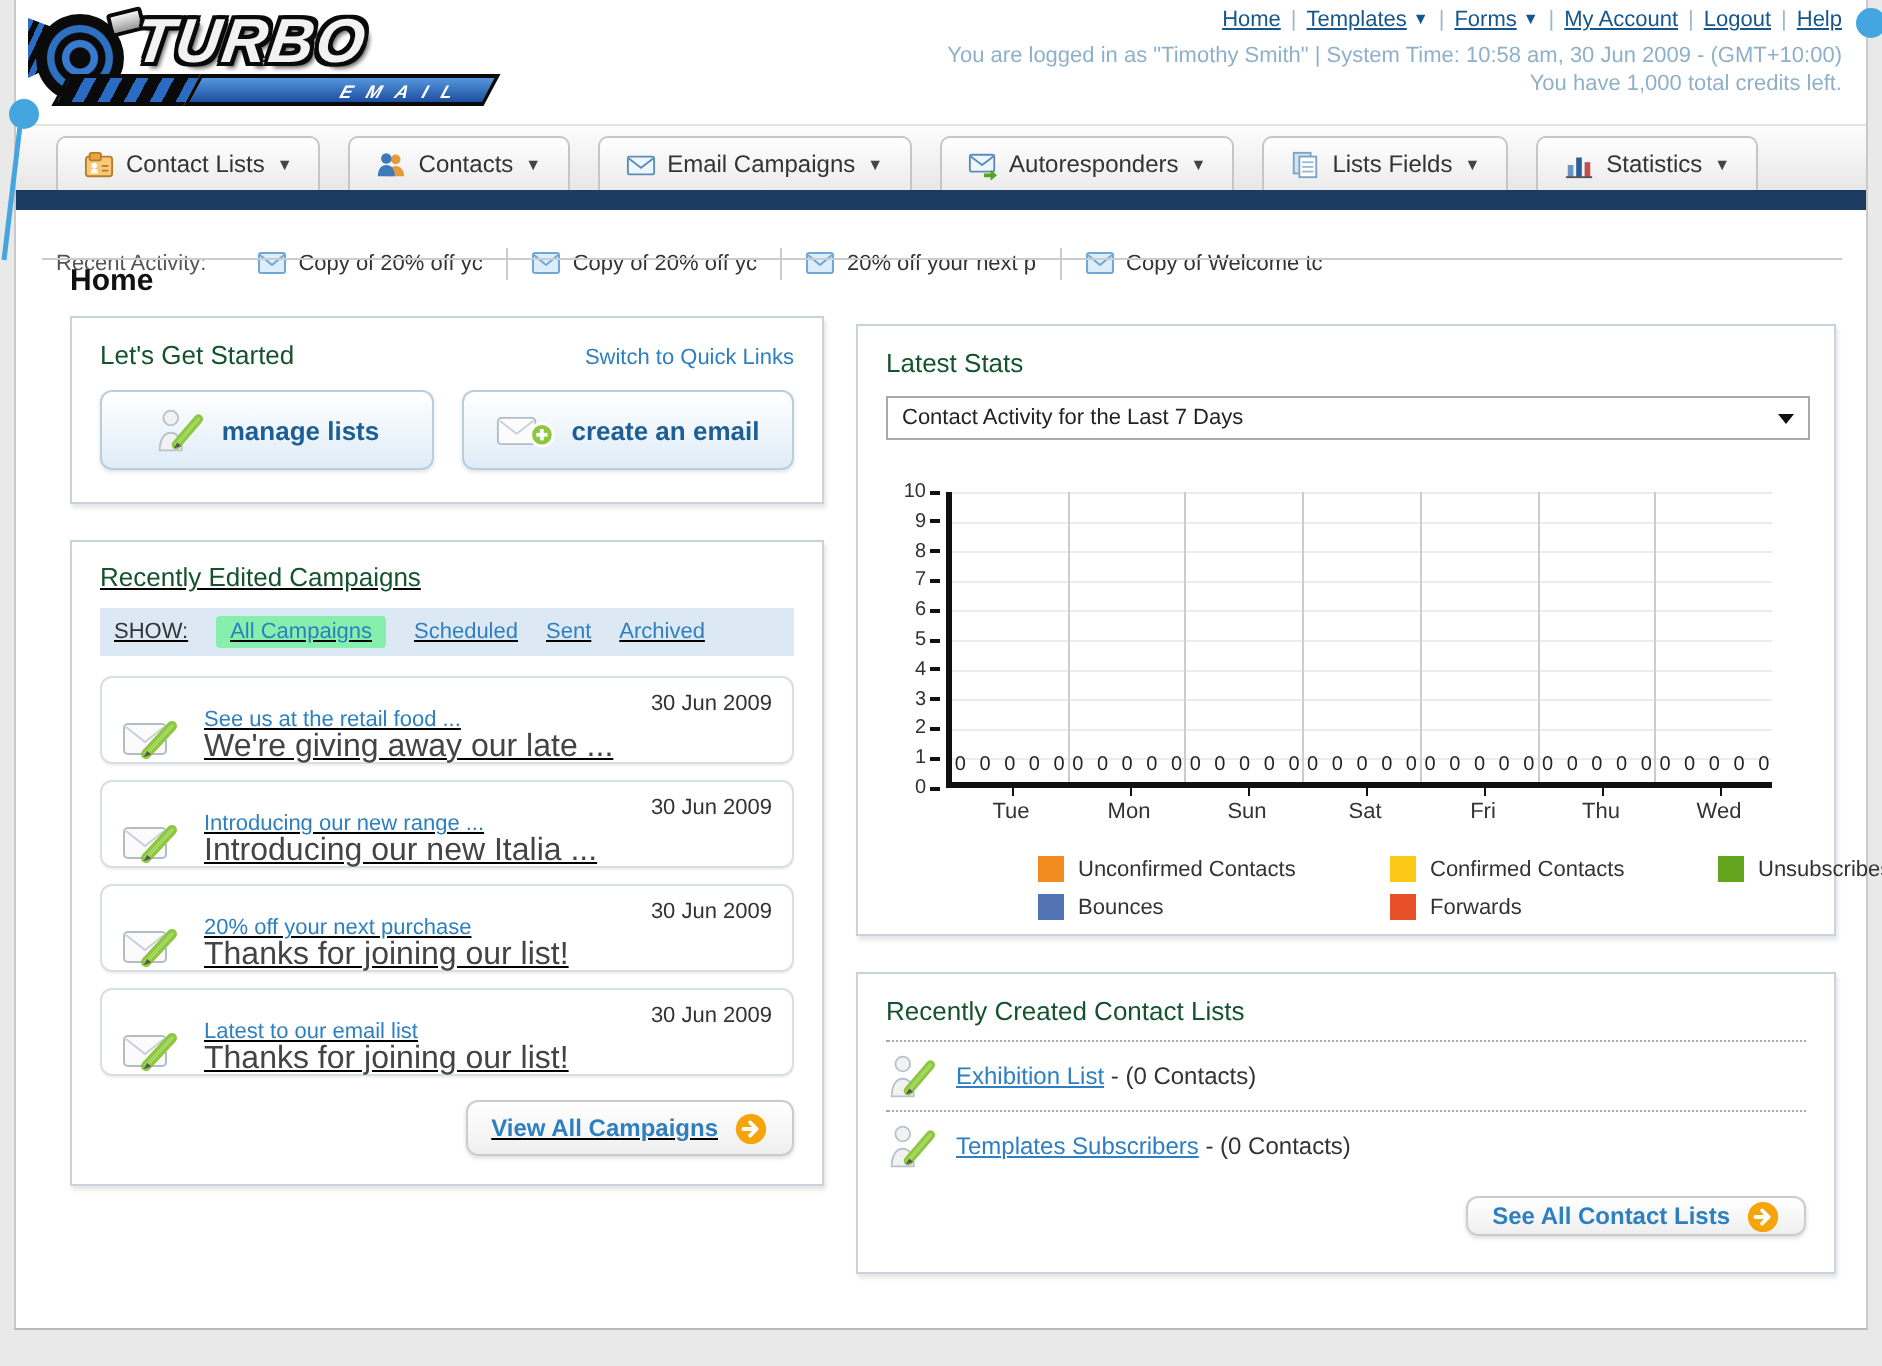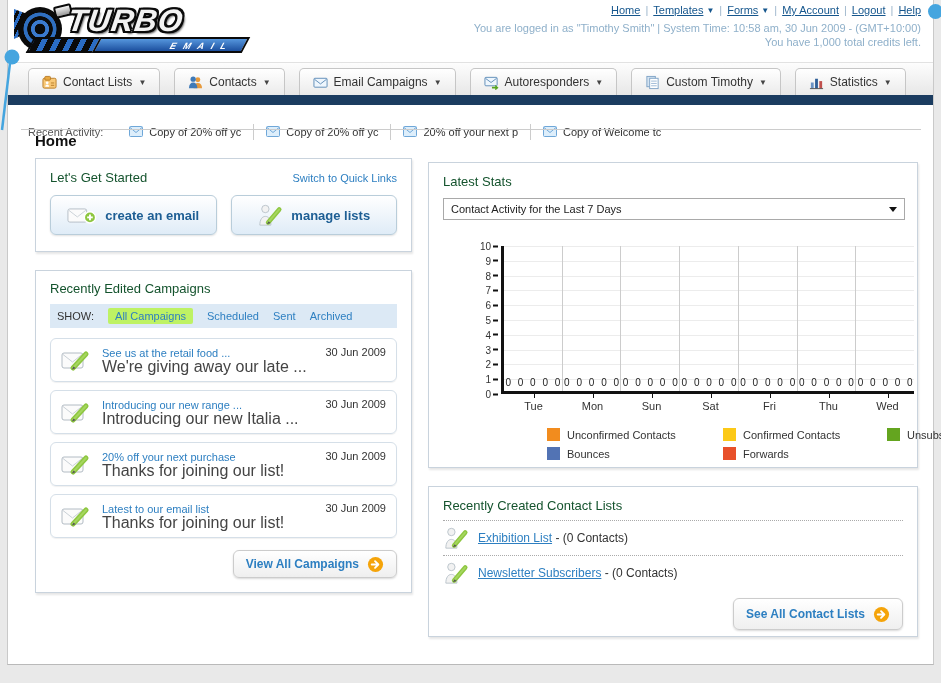--- a/index.html
+++ b/index.html
@@ -61,45 +61,45 @@
   
   .p-start { left:27px; top:158px; width:377px; height:94px; padding:11px 14px; }
   .p-start-head { display:flex; justify-content:space-between; align-items:baseline; }
   .quick-links { font-size:11px; color:#2d7fc1; cursor:pointer; }
   .start-buttons { display:flex; gap:14px; margin-top:10px; }
   .big-btn { flex:1; height:40px; display:flex; align-items:center; justify-content:center; gap:8px;
     background:linear-gradient(#ffffff,#dfecf7); border:1px solid #b9cdda; border-radius:6px;
     box-shadow:0 1px 2px rgba(0,0,0,0.12); font-size:13px; font-weight:bold; color:#1d5e94; cursor:pointer; }
 
   
-  .p-campaigns { left:27px; top:270px; width:377px; height:323px; padding:10px 0 0 0; }
+  .p-campaigns { left:27px; top:270px; width:377px; height:323px; padding:10px 0 0 0;text-decoration:underline; }
   .p-campaigns .panel-title { padding:0 14px 8px 14px; }
   .filterbar { margin:0 14px; height:24px; background:#dce9f5; display:flex; align-items:center; padding:0 7px; gap:14px; }
   .show-label { font-size:11px; color:#333; }
   .filter-link { font-size:11px; color:#2d7fc1; cursor:pointer; }
-  .filter-link.active { background:#bef264; color:#2d7fc1; padding:2px 7px; border-radius:2px; }
+  .filter-link.active { background:#86efac; color:#2d7fc1; padding:2px 7px; border-radius:2px; }
   .campaign-list { margin:10px 14px 0 14px; }
   .campaign-item { position:relative; height:44px; margin-bottom:8px; border:1px solid #d5dfe8; border-radius:6px;
-    box-shadow:0 1px 1px rgba(0,0,0,0.06); display:flex; align-items:center; padding:0 10px; gap:9px; cursor:pointer; }
+    box-shadow:0 1px 1px rgba(0,0,0,0.06); display:flex; align-items:flex-end; padding:0 10px; gap:9px; cursor:pointer; }
   .campaign-text { flex:1; line-height:14px; }
   .campaign-title { font-size:11px; color:#2d7fc1; }
   .campaign-sub { font-size:16px; color:#444; }
   .campaign-date { position:absolute; right:10px; top:7px; font-size:11px; color:#333; }
   .panel-btn-row { display:flex; justify-content:flex-end; padding:4px 14px 0 0; }
   .small-btn { display:flex; align-items:center; gap:8px; height:28px; padding:0 12px;
     background:linear-gradient(#ffffff,#efefef); border:1px solid #ccc; border-radius:6px;
     box-shadow:0 1px 2px rgba(0,0,0,0.15); font-size:12px; font-weight:bold; color:#2d7fc1; cursor:pointer; }
   .small-btn svg { width:17px; height:17px; }
 
   
   .p-stats { left:420px; top:162px; width:490px; height:306px; padding:11px 14px; }
   .stats-select { margin-top:9px; width:462px; height:22px; border:1px solid #a9a9a9; background:#fff;
     display:flex; align-items:center; justify-content:space-between; padding:0 7px; font-size:11px; color:#222; cursor:pointer; }
   .select-arrow { width:0; height:0; border-left:4px solid transparent; border-right:4px solid transparent; border-top:5px solid #111; }
-  .chart-wrap { position:relative; margin:26px 0 0 58px; }
+  .chart-wrap { position:relative; margin:26px 0 0 30px; }
   .chart-y-axis { position:absolute; left:-39px; top:0; width:36px; height:148px; }
   .ytick { position:absolute; right:0; display:flex; align-items:center; gap:2px; transform:translateY(-50%); }
   .ytick-num { font-size:10px; color:#333; }
   .ytick-mark { width:5px; height:2px; background:#111; }
   .chart-plot { position:relative; width:413px; height:148px; border-left:3px solid #111; border-bottom:3px solid #111;
     display:flex; background-image:repeating-linear-gradient(to bottom, #ececec 0 1px, transparent 1px 14.8px); }
   .day-group { flex:1; position:relative; border-right:1px solid #ccc; }
   .day-group:last-child { border-right:none; }
   .zeros { position:absolute; bottom:3px; width:100%; text-align:center; font-size:10px; color:#222; word-spacing:4px; white-space:nowrap; }
   .chart-day-labels { display:flex; width:413px; margin-left:3px; }
@@ -110,21 +110,21 @@
   .swatch { width:13px; height:13px; display:inline-block; }
 
   
   .p-lists { left:420px; top:486px; width:490px; height:151px; padding:11px 0 8px 0; }
   .p-lists .panel-title { padding:0 14px 7px 14px; }
   .dotted { margin:0 14px; border-bottom:1px dotted #aaa; }
   .list-item { display:flex; align-items:center; gap:9px; padding:5px 14px; font-size:12px; cursor:pointer; }
   .list-link { color:#2d7fc1; text-decoration:underline; }
   .list-suffix { color:#333; }
   .p-lists .panel-btn-row { padding:8px 14px 0 0; }
-  .small-btn.tall { height:32px; }
+  .small-btn.tall { height:20px; }
 </style>
 </head>
 <body>
 
 <div class="page">
 
   <div class="header">
     <div class="logo">
       <div class="turbo-flame"></div>
       <div class="turbo-icon"></div>
@@ -186,21 +186,21 @@
         <span class="tab-arrow">▼</span>
     </div>
     <div class="tab">
       <svg viewBox="0 0 16 16">
           <rect x="2" y="1.5" width="9" height="11" fill="#d4e4f2" stroke="#7fa3c6"></rect>
           <rect x="5" y="3.5" width="9" height="11" fill="#fff" stroke="#7fa3c6"></rect>
           <line x1="6.5" y1="6.5" x2="12.5" y2="6.5" stroke="#9bb8d4"></line>
           <line x1="6.5" y1="9" x2="12.5" y2="9" stroke="#9bb8d4"></line>
           <line x1="6.5" y1="11.5" x2="12.5" y2="11.5" stroke="#9bb8d4"></line>
         </svg>
-      <span>Custom Timothy</span>
+      <span>Lists Fields</span>
         <span class="tab-arrow">▼</span>
     </div>
     <div class="tab">
       <svg viewBox="0 0 16 16">
           <rect x="2" y="8" width="3" height="6.5" fill="#6b93c4"></rect>
           <rect x="6.5" y="4" width="3" height="10.5" fill="#2e5e97"></rect>
           <rect x="11" y="6.5" width="3" height="8" fill="#c0504d"></rect>
           <line x1="1" y1="14.5" x2="15" y2="14.5" stroke="#555"></line>
         </svg>
       <span>Statistics</span>
@@ -243,39 +243,39 @@
   <div class="activity-divider"></div>
 
   <div class="page-title">Home</div>
 
   <div class="panel p-start">
     <div class="p-start-head">
       <span class="panel-title">Let's Get Started</span>
       <span class="quick-links">Switch to Quick Links</span>
     </div>
     <div class="start-buttons">
+      <div class="big-btn">
+        <svg width="26" height="24" viewBox="0 0 28 26">
+            <circle cx="9" cy="6.5" r="4" fill="#f2f2f2" stroke="#b9c2ca"></circle>
+            <path d="M3 24 c0-6 2.5-9.5 6-9.5 s6 3.5 6 9.5 z" fill="#f2f2f2" stroke="#b9c2ca"></path>
+            <path d="M12 21 L24 7" stroke="#8dc63f" stroke-width="5" stroke-linecap="round"></path>
+            <path d="M12 21 L24 7" stroke="#a5d65f" stroke-width="2" stroke-linecap="round"></path>
+            <path d="M10.6 23 l1.9-3.2 2.1 1.9z" fill="#555"></path>
+          </svg>
+        <span>manage lists</span>
+      </div>
       <div class="big-btn">
         <svg width="30" height="19" viewBox="0 0 32 20">
             <rect x="1" y="3" width="20" height="14" rx="2" fill="#fbfbfb" stroke="#b3bcc4"></rect>
             <path d="M2 4.5 L11 11.5 L20 4.5" fill="none" stroke="#c9d0d6"></path>
             <circle cx="24.5" cy="12" r="6" fill="#8dc63f" stroke="#fff" stroke-width="1.5"></circle>
             <line x1="21.5" y1="12" x2="27.5" y2="12" stroke="#fff" stroke-width="2"></line>
             <line x1="24.5" y1="9" x2="24.5" y2="15" stroke="#fff" stroke-width="2"></line>
           </svg>
         <span>create an email</span>
-      </div>
-      <div class="big-btn">
-        <svg width="26" height="24" viewBox="0 0 28 26">
-            <circle cx="9" cy="6.5" r="4" fill="#f2f2f2" stroke="#b9c2ca"></circle>
-            <path d="M3 24 c0-6 2.5-9.5 6-9.5 s6 3.5 6 9.5 z" fill="#f2f2f2" stroke="#b9c2ca"></path>
-            <path d="M12 21 L24 7" stroke="#8dc63f" stroke-width="5" stroke-linecap="round"></path>
-            <path d="M12 21 L24 7" stroke="#a5d65f" stroke-width="2" stroke-linecap="round"></path>
-            <path d="M10.6 23 l1.9-3.2 2.1 1.9z" fill="#555"></path>
-          </svg>
-        <span>manage lists</span>
       </div>
     </div>
   </div>
 
   <div class="panel p-campaigns">
     <div class="panel-title">Recently Edited Campaigns</div>
     <div class="filterbar">
       <span class="show-label">SHOW:</span>
       <span class="filter-link active">All Campaigns</span>
       <span class="filter-link">Scheduled</span>
@@ -476,21 +476,21 @@
     </div>
     <div class="dotted"></div>
     <div class="list-item">
       <svg width="26" height="24" viewBox="0 0 28 26">
           <circle cx="9" cy="6.5" r="4" fill="#f2f2f2" stroke="#b9c2ca"></circle>
           <path d="M3 24 c0-6 2.5-9.5 6-9.5 s6 3.5 6 9.5 z" fill="#f2f2f2" stroke="#b9c2ca"></path>
           <path d="M12 21 L24 7" stroke="#8dc63f" stroke-width="5" stroke-linecap="round"></path>
           <path d="M12 21 L24 7" stroke="#a5d65f" stroke-width="2" stroke-linecap="round"></path>
           <path d="M10.6 23 l1.9-3.2 2.1 1.9z" fill="#555"></path>
         </svg>
-      <span><span class="list-link">Newsletter Subscribers</span><span class="list-suffix"> - (0 Contacts)</span></span>
+      <span><span class="list-link">Templates Subscribers</span><span class="list-suffix"> - (0 Contacts)</span></span>
     </div>
     <div class="panel-btn-row">
       <div class="small-btn tall">
         <span>See All Contact Lists</span>
         <svg viewBox="0 0 18 18">
             <circle cx="9" cy="9" r="8" fill="#f5a40a"></circle>
             <path d="M5 9 h6 M8.5 5.5 L12 9 l-3.5 3.5" fill="none" stroke="#fff" stroke-width="2" stroke-linecap="round" stroke-linejoin="round"></path>
           </svg>
       </div>
     </div>

